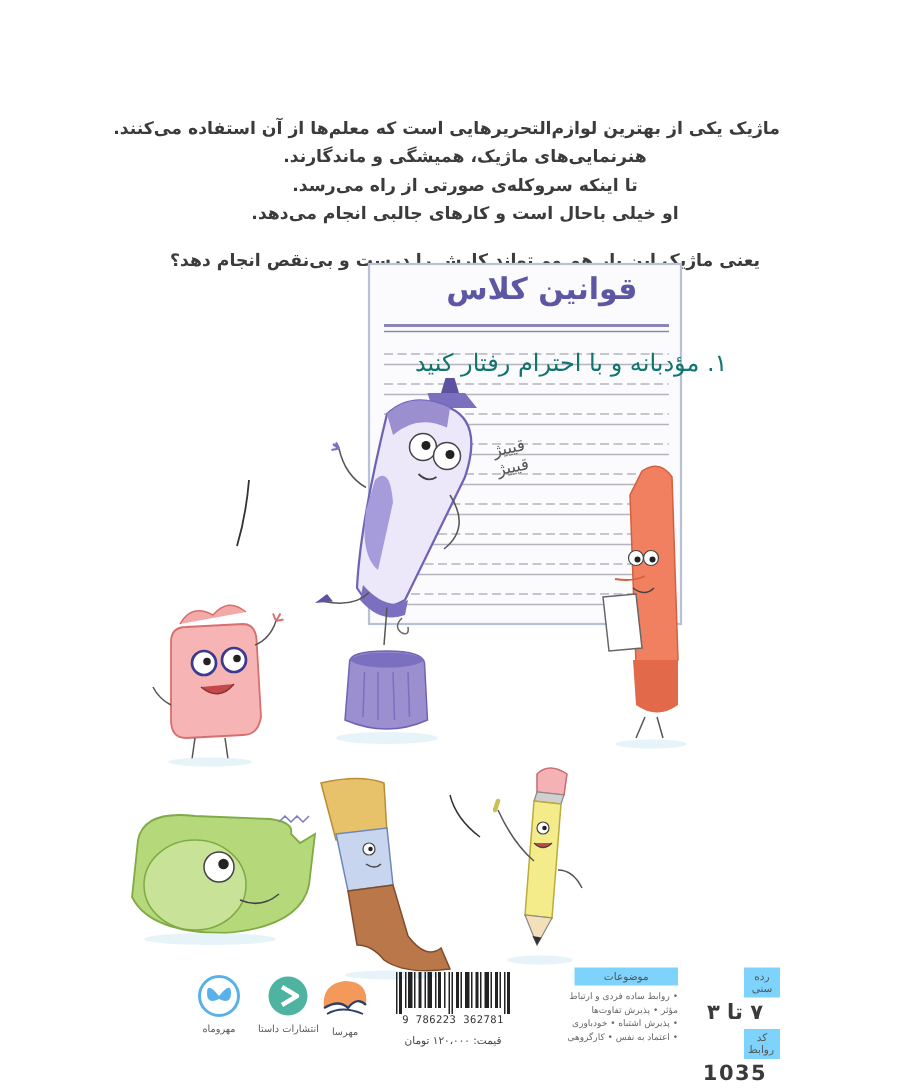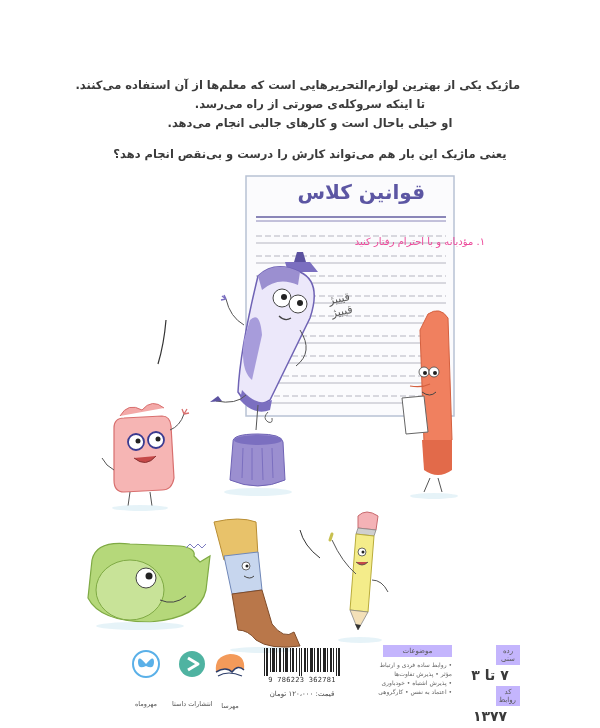--- a/index.html
+++ b/index.html
@@ -9,42 +9,43 @@
   .blurb { position: absolute; top: 50px; left: 100px; width: 420px; direction: rtl; text-align: center; margin-top: 26px; }
   .blurb .line { font-size: 11.5px; font-weight: bold; line-height: 19px; color: #3b3b3b; white-space: nowrap; }
   .blurb .line.first { text-align: right; padding-right: 0; }
   .blurb .question { margin-top: 14px; font-size: 11.5px; font-weight: bold; color: #3b3b3b; white-space: nowrap; }
 
   .illustration { position: absolute; left: 0; top: 0; width: 600px; height: 728px; }
 
   .board-title { position: absolute; top: 180px; left: 285px; width: 140px; text-align: right; direction: rtl;
     font-size: 20px; font-weight: bold; color: #5c56a3; font-family: "DejaVu Sans", sans-serif; }
   .board-rule { position: absolute; top: 232px; left: 270px; width: 215px; direction: rtl; text-align: right;
-    font-size: 10px; color: #ec4899; line-height: 20px; }
+    font-size: 16px; color: #0f766e; line-height: 20px; }
   .board-onom { position: absolute; top: 292px; left: 330px; direction: rtl; font-size: 11px; color: #555; line-height: 13px; transform: rotate(-12deg); }
 
   .info { position: absolute; top: 645px; left: 340px; width: 180px; direction: rtl; }
   .info .col-right { position: absolute; right: 0; top: 0; width: 60px; text-align: center; }
   .info .col-left { position: absolute; right: 68px; top: 0; width: 105px; text-align: center; }
-  .tag { background: #c4b5fd; font-size: 7px; color: #555; padding: 2px 4px; display: block; margin-left: 36px; }
+  .tag { background: #7dd3fc; font-size: 7px; color: #555; padding: 2px 4px; display: block; margin-left: 36px; }
   .num { font-size: 14px; font-weight: bold; color: #3a3a3a; letter-spacing: 1px; margin: 2px 0 3px 0; }
   .subjects { font-size: 6px; color: #666; line-height: 9px; margin-top: 3px; text-align: right; }
 
   .barcode { position: absolute; top: 648px; left: 262px; width: 80px; height: 28px; }
   .isbn { position: absolute; top: 676px; left: 262px; width: 80px; font-size: 7px; color: #333; text-align: center; letter-spacing: 0.3px; font-family: "DejaVu Sans Mono", monospace; }
   .price { position: absolute; top: 690px; left: 262px; width: 80px; font-size: 7px; color: #444; text-align: center; direction: rtl; }
 
   .logo { position: absolute; top: 650px; text-align: center; }
-  .logo .cap { font-size: 6.5px; color: #555; margin-top: 18px; white-space: nowrap; direction: rtl; }
+  .logo .cap { font-size: 6.5px; color: #555; margin-top: 0; white-space: nowrap; direction: rtl; }
 </style>
 </head>
 <body>
 
 <div class="blurb">
   <div class="line first">ماژیک یکی از بهترین لوازم‌التحریرهایی است که معلم‌ها از آن استفاده می‌کنند.</div>
+  <div class="line">هنرنمایی‌های ماژیک، همیشگی و ماندگارند.</div>
   <div class="line">تا اینکه سروکله‌ی صورتی از راه می‌رسد.</div>
   <div class="line">او خیلی باحال است و کارهای جالبی انجام می‌دهد.</div>
   <div class="question">یعنی ماژیک این بار هم می‌تواند کارش را درست و بی‌نقص انجام دهد؟</div>
 </div>
 
 <svg class="illustration" viewBox="0 0 600 728" xmlns="http://www.w3.org/2000/svg">
 
   <g>
     <rect x="246" y="176" width="208" height="240" fill="#fbfbfd" stroke="#b8c2d4" stroke-width="1.5"></rect>
     <line x1="256" y1="217" x2="446" y2="217" stroke="#8a86b8" stroke-width="2"></line>
@@ -175,21 +176,21 @@
 <div class="board-onom">
   <div>قیییژ</div>
   <div>قیییژ</div>
 </div>
 
 <div class="info">
   <div class="col-right">
     <span class="tag">رده سنی</span>
     <div class="num">۷ تا ۳</div>
     <span class="tag">کد روابط</span>
-    <div class="num">۱۳۷۷</div>
+    <div class="num">1035</div>
   </div>
   <div class="col-left">
     <span class="tag">موضوعات</span>
     <div class="subjects">
       <div>• روابط ساده فردی و ارتباط</div>
       <div>مؤثر • پذیرش تفاوت‌ها</div>
       <div>• پذیرش اشتباه • خودباوری</div>
       <div>• اعتماد به نفس • کارگروهی</div>
     </div>
   </div>

